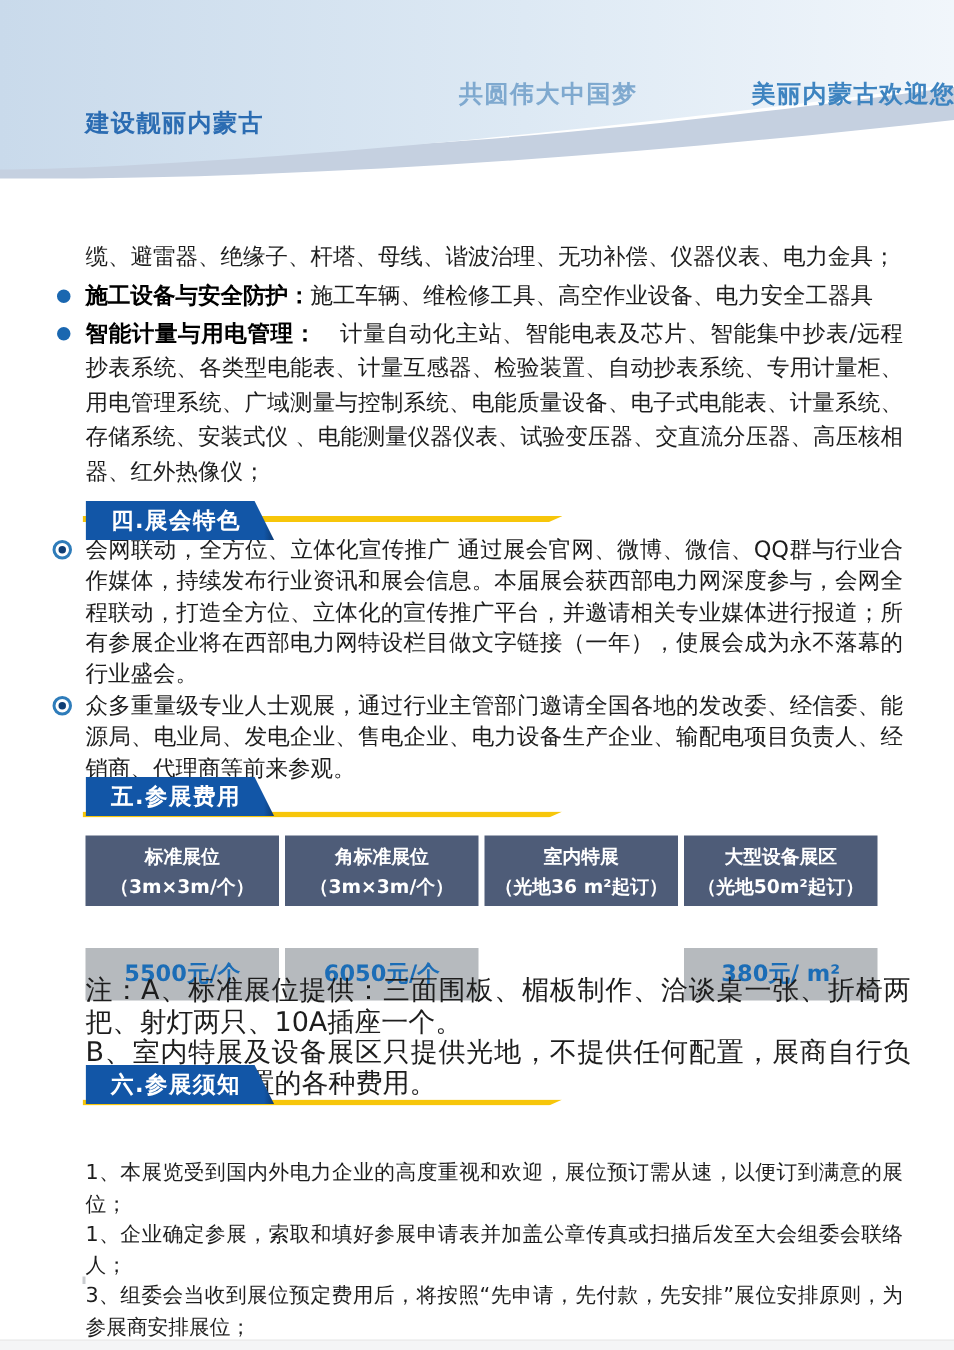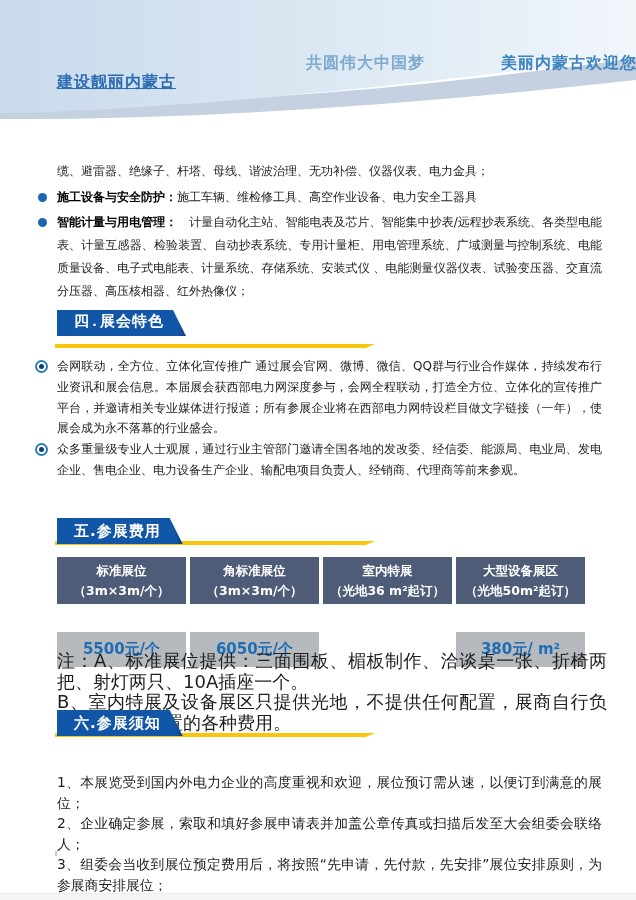--- a/index.html
+++ b/index.html
@@ -7,25 +7,25 @@
     position:relative;width:636px;height:900px;margin:0 auto;
     background:#ffffff;overflow:hidden;
     font-family:"DejaVu Sans",sans-serif;
     -webkit-font-smoothing:antialiased;
   }
   
   .header-wave{position:absolute;top:0;left:0;width:636px;height:132px;}
   .slogan{position:absolute;font-weight:bold;font-size:16px;letter-spacing:1px;white-space:nowrap;}
   .slogan-center{top:53px;left:306px;color:#7fa9cf;}
   .slogan-right{top:53px;left:501px;color:#3e84c0;}
-  .slogan-left{top:72px;left:57px;color:#2b6cb2;text-decoration:underline;}
+  .slogan-left{top:72px;left:57px;color:#2b6cb2;}
   
   .textblock{
     position:absolute;left:57px;width:545px;
-    font-size:12px;line-height:23px;color:#1d1d1d;
+    font-size:15px;line-height:23px;color:#1d1d1d;
     text-align:justify;
   }
   .textblock p{margin:0;}
   .bullet-item{position:relative;}
   .dot-bullet{
     position:absolute;left:-19px;top:7px;width:9px;height:9px;border-radius:50%;
     background:#1a67b0;
   }
   .radio-bullet{
     position:absolute;left:-22px;top:4px;width:9px;height:9px;border-radius:50%;
@@ -96,21 +96,21 @@
     <p class="bullet-item" style="margin-top:3px;">
       <span class="dot-bullet"></span>
       <span class="bold-label">施工设备与安全防护：</span><span>施工车辆、维检修工具、高空作业设备、电力安全工器具</span>
     </p>
     <p class="bullet-item" style="margin-top:2px;">
       <span class="dot-bullet"></span>
       <span class="bold-label">智能计量与用电管理：</span><span>　计量自动化主站、智能电表及芯片、智能集中抄表/远程抄表系统、各类型电能表、计量互感器、检验装置、自动抄表系统、专用计量柜、用电管理系统、广域测量与控制系统、电能质量设备、电子式电能表、计量系统、存储系统、安装式仪 、电能测量仪器仪表、试验变压器、交直流分压器、高压核相器、红外热像仪；</span>
     </p>
   </div>
 
-  <div class="sec-header" style="top:310px;font-family:Liberation Mono, monospace;">
+  <div class="sec-header" style="top:334px;">
     <span class="sec-flag">四.展会特色</span>
   </div>
   <div class="yellow-line" style="top:344px;"></div>
 
   <div class="textblock" style="top:350px;line-height:20.8px;">
     <p class="bullet-item" style="margin-top:6px;">
       <span class="radio-bullet">
           <span class="radio-dot"></span>
         </span>
       <span>会网联动，全方位、立体化宣传推广 通过展会官网、微博、微信、QQ群与行业合作媒体，持续发布行业资讯和展会信息。本届展会获西部电力网深度参与，会网全程联动，打造全方位、立体化的宣传推广平台，并邀请相关专业媒体进行报道；所有参展企业将在西部电力网特设栏目做文字链接（一年），使展会成为永不落幕的行业盛会。</span>
@@ -163,20 +163,20 @@
     <p>B、室内特展及设备展区只提供光地，不提供任何配置，展商自行负责展位搭建布置的各种费用。</p>
   </div>
 
   <div class="sec-header" style="top:710px;">
     <span class="sec-flag">六.参展须知</span>
   </div>
   <div class="yellow-line" style="top:733px;"></div>
 
   <div class="textblock numbered" style="top:772px;">
     <p>1、本展览受到国内外电力企业的高度重视和欢迎，展位预订需从速，以便订到满意的展位；</p>
-    <p>2、企业确定参展，索取和填好参展申请表并加盖公章传真或扫描后发至大会组委会联络人；</p>
+    <p>1、企业确定参展，索取和填好参展申请表并加盖公章传真或扫描后发至大会组委会联络人；</p>
     <p>3、组委会当收到展位预定费用后，将按照“先申请，先付款，先安排”展位安排原则，为参展商安排展位；</p>
   </div>
 
   <div class="stray-mark"></div>
   <div class="bottom-strip"></div>
 
 </div>
 
 </body></html>

